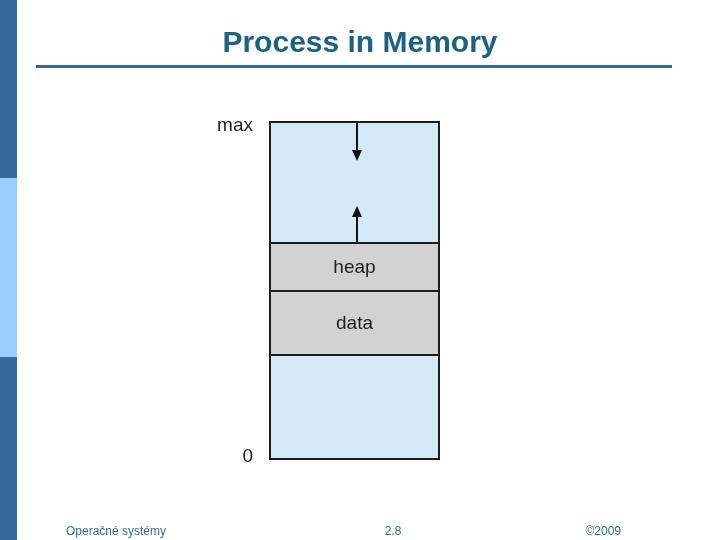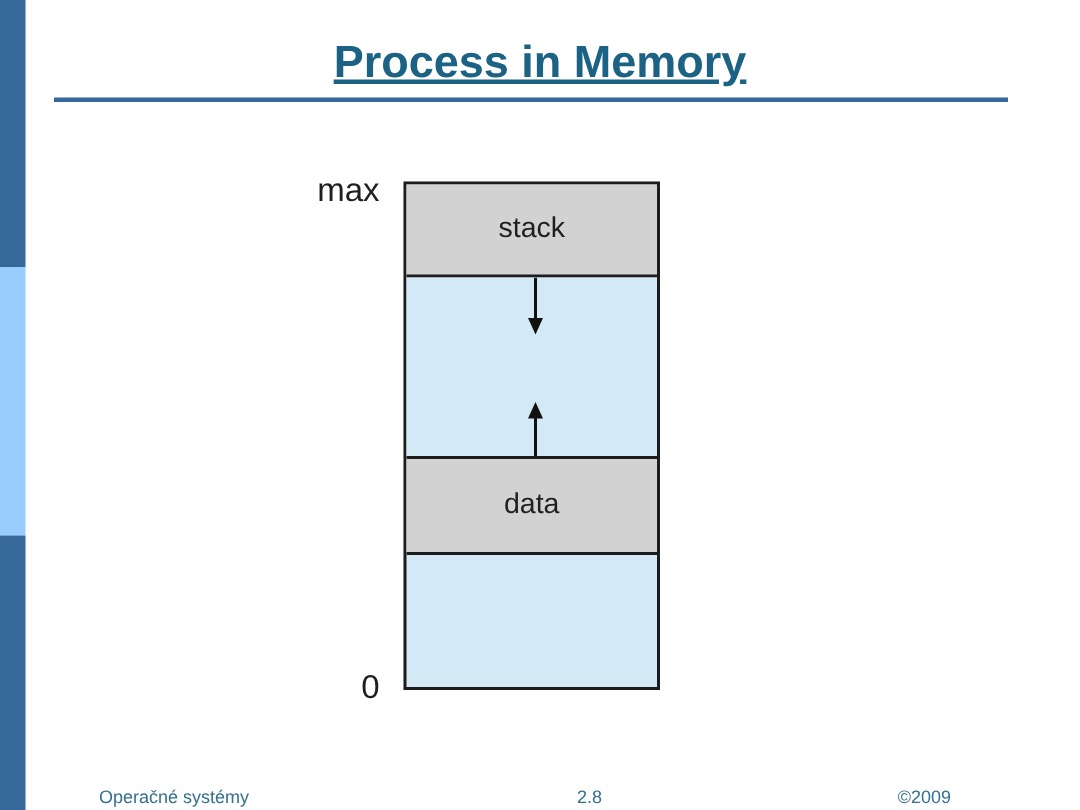--- a/index.html
+++ b/index.html
@@ -10,21 +10,21 @@
   
   .accent-bar{position:absolute;left:0;top:0;width:17px;height:540px;}
   .accent-bar .seg{position:absolute;left:0;width:17px;}
   .seg-top{top:0;height:178px;background:var(--accent_dark);}
   .seg-mid{top:178px;height:179px;background:var(--accent_light);}
   .seg-bot{top:357px;height:183px;background:var(--accent_dark);}
   
   .title{
     position:absolute;top:24px;left:0;width:720px;margin:0;
     text-align:center;font-size:30px;line-height:36px;font-weight:bold;
-    color:var(--title);letter-spacing:0px;text-decoration:underline;
+    color:var(--title);letter-spacing:0px;
   }
   .rule{position:absolute;left:36px;top:65px;width:636px;height:3px;background:var(--accent_dark);}
   
   .membox{
     position:absolute;left:269px;top:121px;width:171px;height:339px;
     box-sizing:border-box;border:2px solid var(--border);background:var(--box_blue);
   }
   .sec{
     position:relative;box-sizing:border-box;width:100%;
     display:flex;align-items:center;justify-content:center;
@@ -34,61 +34,61 @@
   .sec-stack{height:62px;border-bottom:2px solid var(--border);}
   .sec-free{height:121px;background:var(--box_blue);border-bottom:2px solid var(--border);}
   .sec-heap{height:48px;border-bottom:2px solid var(--border);}
   .sec-data{height:64px;border-bottom:2px solid var(--border);}
   .sec-text{height:52px;}
   .arrow{position:absolute;left:78px;}
   .arrow-down{top:0;}
   .arrow-up{bottom:0;}
   .axis-label{
     position:absolute;left:185px;width:68px;text-align:right;
-    font-size:22px;color:#1f1f1f;
+    font-size:19px;color:#1f1f1f;
   }
   .label-max{top:114px;}
   .label-zero{top:445px;}
   
   .footer span{position:absolute;font-size:12px;color:var(--footer);margin-left:44px;}
   .f-left{left:22px;top:524px;}
   .f-center{left:0;top:524px;width:698px;text-align:center;}
-  .f-right{right:86px;top:524px;}
+  .f-right{right:99px;top:524px;}
 </style>
 </head>
 <body>
 
 <div class="slide">
 
   <div class="accent-bar">
     <div class="seg seg-top"></div>
     <div class="seg seg-mid"></div>
     <div class="seg seg-bot"></div>
   </div>
 
   <h1 class="title">Process in Memory</h1>
   <div class="rule"></div>
 
   <div>
     <div class="axis-label label-max">max</div>
     <div class="axis-label label-zero">0</div>
 
     <div class="membox">
-      <div class="sec sec-gray sec-stack">
-        <span>stack</span>
-      </div>
       <div class="sec sec-free">
         <svg class="arrow arrow-down" width="16" height="38" viewBox="0 0 16 38">
           <line x1="8" y1="0" x2="8" y2="28" stroke="#111" stroke-width="2"></line>
           <polygon points="3,27 13,27 8,38" fill="#111"></polygon>
         </svg>
         <svg class="arrow arrow-up" width="16" height="36" viewBox="0 0 16 36">
           <polygon points="8,0 3,11 13,11" fill="#111"></polygon>
           <line x1="8" y1="9" x2="8" y2="36" stroke="#111" stroke-width="2"></line>
         </svg>
+      </div>
+      <div class="sec sec-gray sec-heap">
+        <span>heap</span>
       </div>
       <div class="sec sec-gray sec-data">
         <span>data</span>
       </div>
     </div>
   </div>
 
   <div class="footer">
     <span class="f-left">Operačné systémy</span>
     <span class="f-center">2.8</span>

